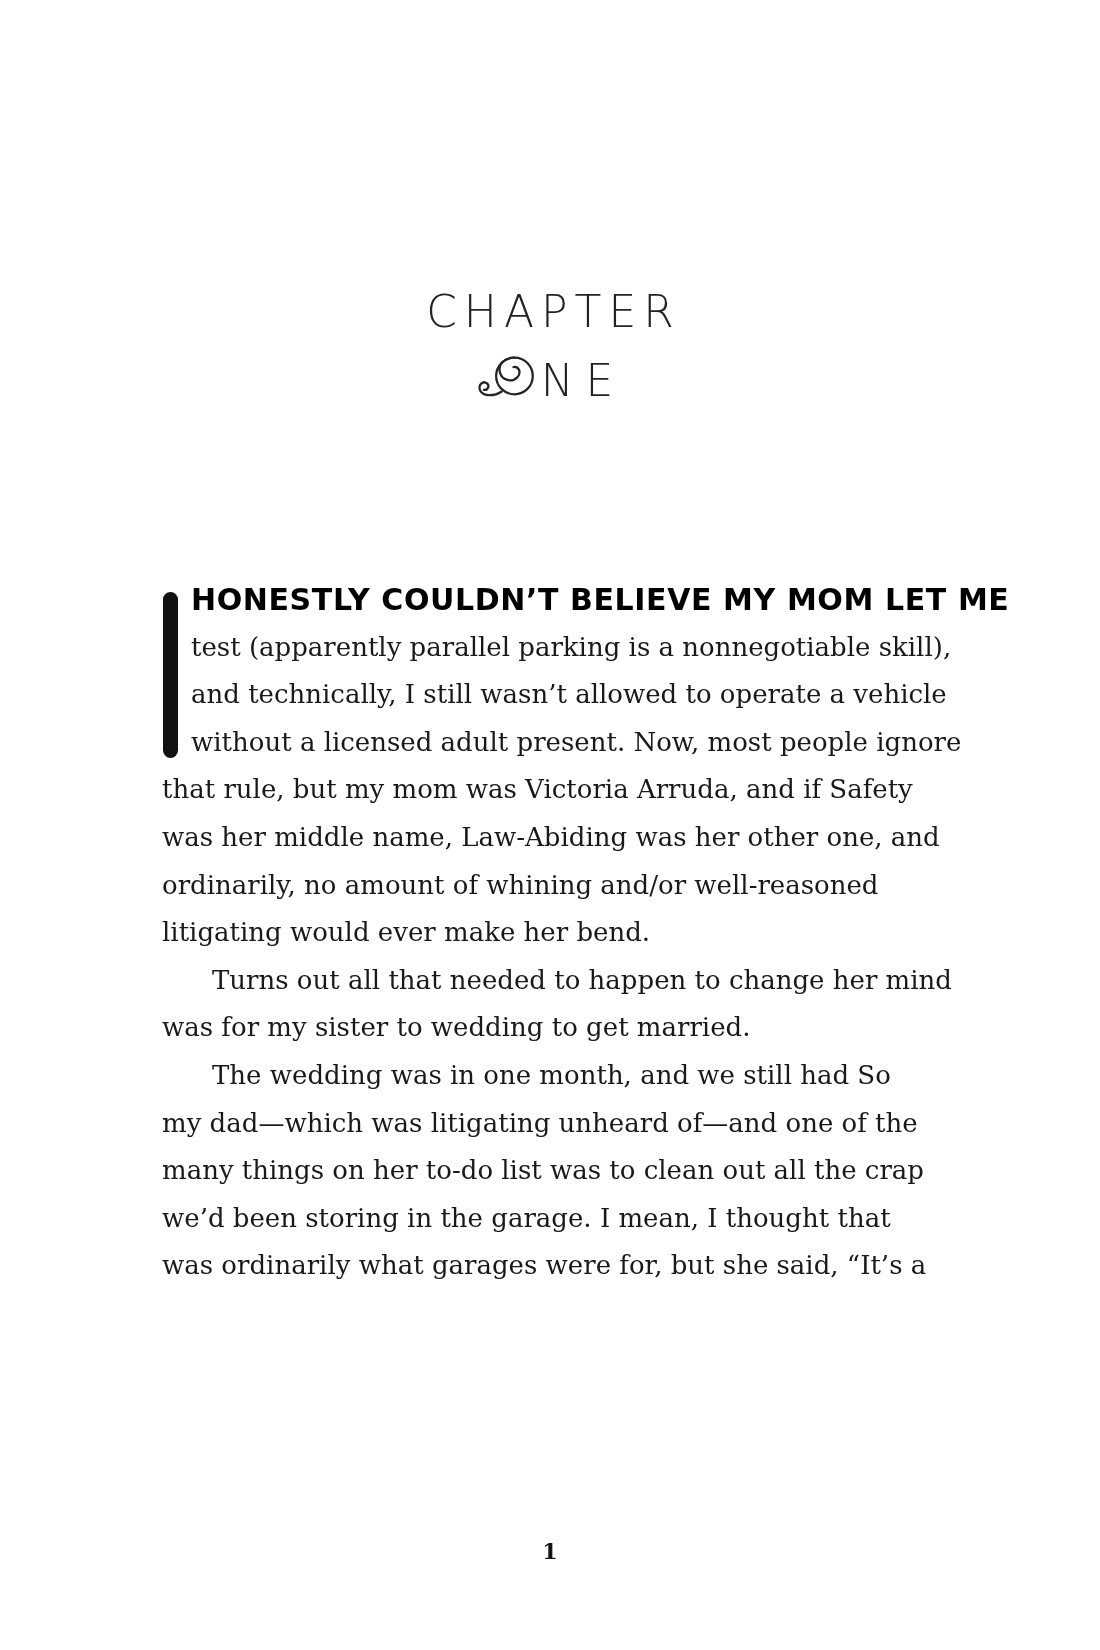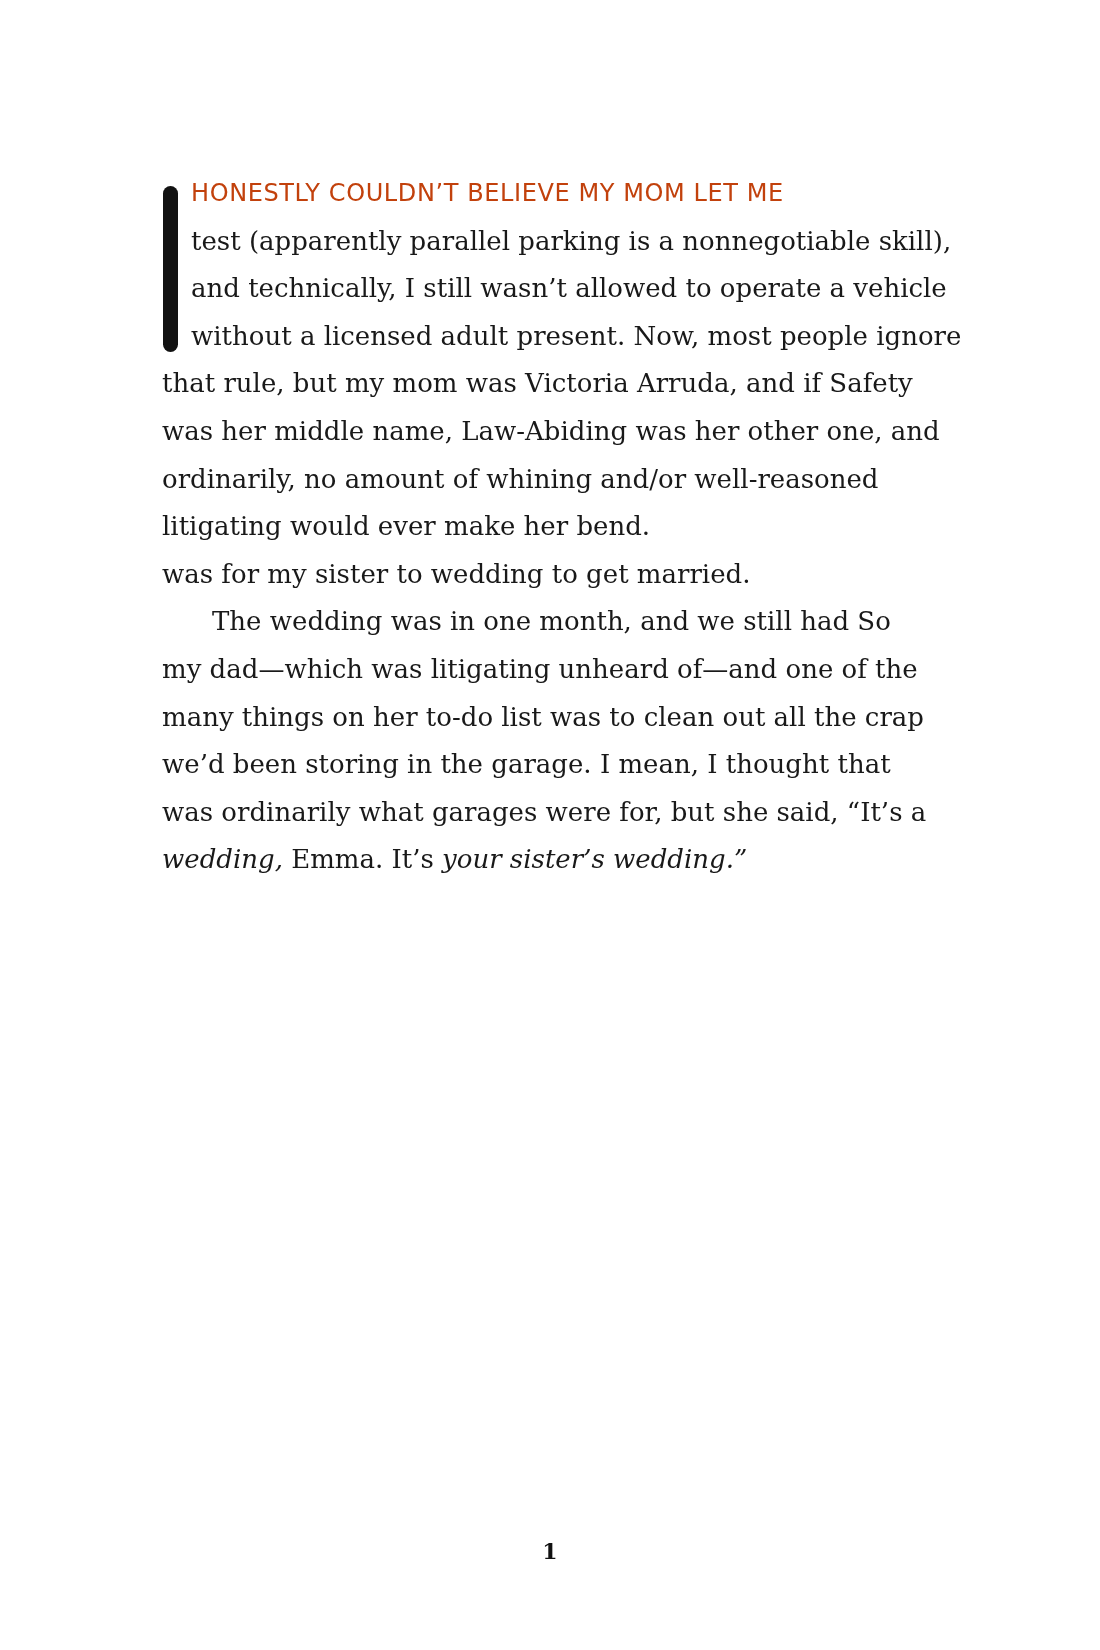--- a/index.html
+++ b/index.html
@@ -56,26 +56,26 @@
     background: #121212;
     border-radius: 8px;
   }
   .dropcap-bar .hidden-letter {
     display: block;
     font-size: 0;
     color: transparent;
   }
   .opener-line {
     font-family: "DejaVu Sans", "Liberation Sans", sans-serif;
-    font-weight: 400;
-    font-size: 24px;
+    font-weight: 700;
+    font-size: 30px;
     letter-spacing: 0.6px;
     line-height: 47.6px;
     white-space: nowrap;
-    color: #c2410c;
+    color: #000000;
   }
   .bl { white-space: nowrap; height: 47.6px; }
   .bl.indent { padding-left: 50px; }
   .bl .it { font-style: italic; }
 
   
   .page-footer {
     position: absolute;
     left: 0; right: 0;
     top: 1536px;
@@ -87,46 +87,64 @@
     font-size: 22px;
     line-height: 30px;
     color: #111111;
   }
 </style>
 </head>
 <body>
 
 <div class="page">
 
+  <header class="chapter-head">
+    <div class="chapter-line1">CHAPTER</div>
+    <div class="chapter-line2">
+      <span class="swirl-o">
+        <svg width="62" height="48" viewBox="0 0 66 50">
+          <g fill="none" stroke="#242424" stroke-width="2.4" stroke-linecap="round">
+
+            <circle cx="42" cy="26" r="19.5"></circle>
+
+            <path d="M42 6.5 C 30 6.5, 24.5 14.5, 26.5 22 C 28.5 30.5, 39 33.5, 45 27.5 C 49.5 23, 47 15.5, 41 16.5"></path>
+
+            <path d="M28.5 42.5 C 21 47.5, 9 48.5, 5.5 41.5 C 3 35.5, 8.5 30.5, 12.8 34 C 16 36.8, 13.5 41.5, 9.5 40.8"></path>
+          </g>
+        </svg>
+      </span>
+      <span class="rest">NE</span>
+    </div>
+  </header>
 
   <main class="body-block">
     <div class="dropcap-bar">
       <span class="hidden-letter">I</span>
     </div>
     <div class="opener-line">HONESTLY COULDN’T BELIEVE MY MOM LET ME</div>
     <div>
         <div>
           <div class="bl"><span>test (apparently parallel parking is a nonnegotiable skill),</span></div>
           <div class="bl"><span>and technically, I still wasn’t allowed to operate a vehicle</span></div>
           <div class="bl"><span>without a licensed adult present. Now, most people ignore</span></div>
           <div class="bl"><span>that rule, but my mom was Victoria Arruda, and if Safety</span></div>
           <div class="bl"><span>was her middle name, Law-Abiding was her other one, and</span></div>
           <div class="bl"><span>ordinarily, no amount of whining and/or well-reasoned</span></div>
           <div class="bl"><span>litigating would ever make her bend.</span></div>
         </div>
         <div>
+          <div class="bl indent"><span>Turns out all that needed to happen to change her mind</span></div>
           <div class="bl"><span>was for my sister to wedding to get married.</span></div>
         </div>
         <div>
           <div class="bl indent"><span>The wedding was in one month, and we still had So</span></div>
           <div class="bl"><span>my dad—which was litigating unheard of—and one of the</span></div>
           <div class="bl"><span>many things on her to-do list was to clean out all the crap</span></div>
           <div class="bl"><span>we’d been storing in the garage. I mean, I thought that</span></div>
           <div class="bl"><span>was ordinarily what garages were for, but she said, “It’s a</span></div>
-          <div class="bl"><span class="it">wedding,</span><span> Emma. It’s </span><span class="it">your sister’s wedding.”</span></div>
         </div>
       </div>
   </main>
 
   <footer class="page-footer">
     <div class="page-number">1</div>
   </footer>
 
 </div>
 

